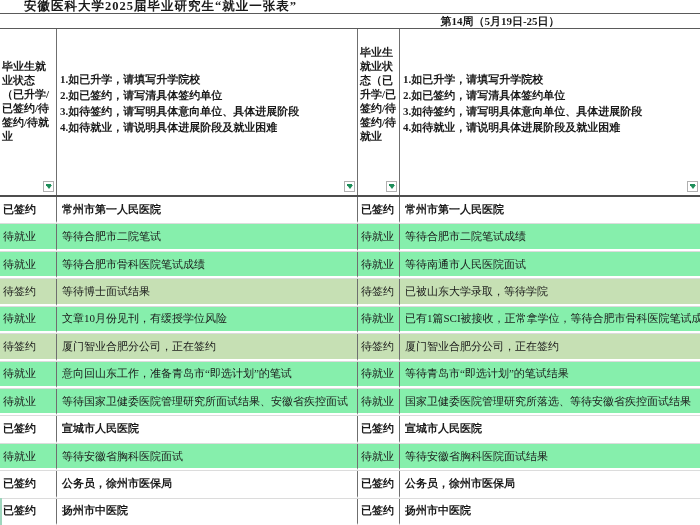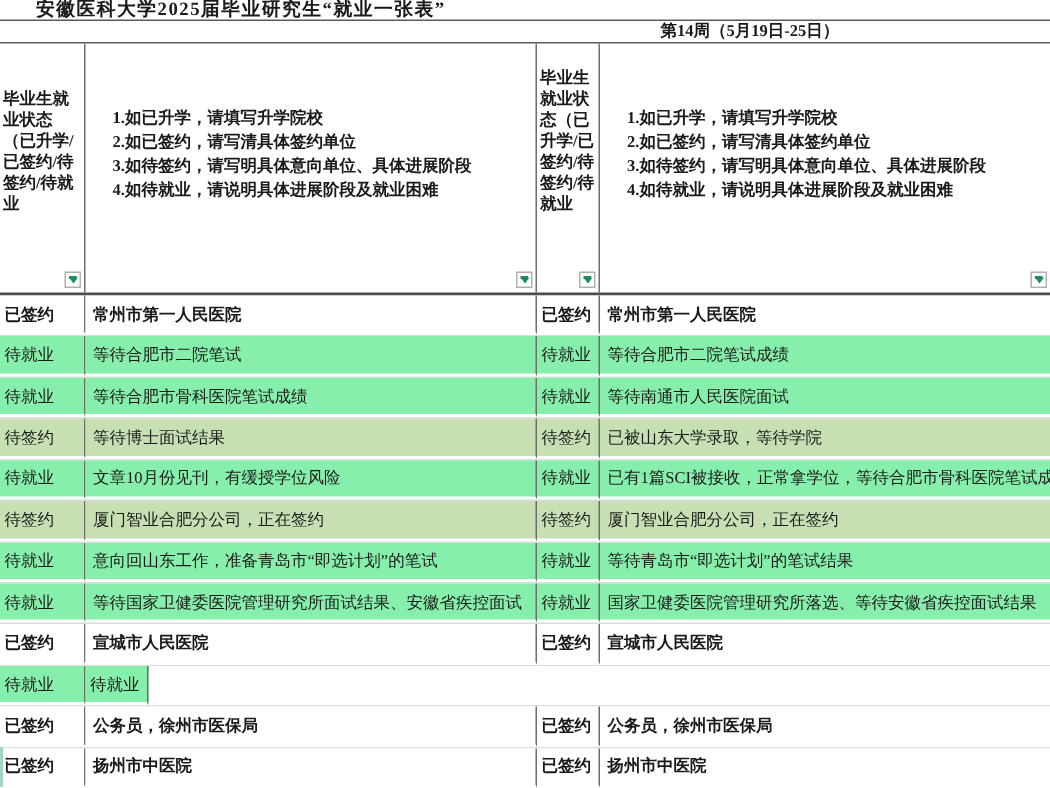--- a/index.html
+++ b/index.html
@@ -45,21 +45,21 @@
   .colA{width:57px;border-right:1px solid #6f6f6f;}
   .colB{width:301px;border-right:1px solid #6f6f6f;}
   .colC{width:42px;border-right:1px solid #6f6f6f;}
   .colD{width:300px;}
   .status-header{
     font-size:11px;font-weight:bold;line-height:14px;
     padding:30px 1px 0 2px;
     word-break:break-all;
   }
   .colC .status-header{padding-top:16px;}
-  .instr-block{padding:42px 2px 0 3px;margin-left:15px;}
+  .instr-block{padding:42px 2px 0 3px;}
   .instr-line{
     font-size:11px;font-weight:bold;line-height:16px;
     white-space:nowrap;overflow:hidden;
   }
   .filter-btn{
     position:absolute;right:2px;bottom:3px;
     width:11px;height:11px;
     background:#fff;border:1px solid #b0b0b0;
     display:flex;align-items:center;justify-content:center;
     cursor:pointer;
@@ -213,21 +213,23 @@
 
     <div class="data-row">
       <div class="cell st colA signed">已签约</div>
       <div class="cell ct colB signed">宣城市人民医院</div>
       <div class="cell st colC signed">已签约</div>
       <div class="cell ct colD signed">宣城市人民医院</div>
     </div>
 
     <div class="data-row">
       <div class="cell st colA pending">待就业</div>
-      <div class="cell st colC pending">待就业</div>
+      <div class="cell ct colB pending">等待安徽省胸科医院面试</div>
+      <div class="cell st colC pending">待就业</div>
+      <div class="cell ct colD pending">等待安徽省胸科医院面试结果</div>
     </div>
 
     <div class="data-row">
       <div class="cell st colA signed">已签约</div>
       <div class="cell ct colB signed">公务员，徐州市医保局</div>
       <div class="cell st colC signed">已签约</div>
       <div class="cell ct colD signed">公务员，徐州市医保局</div>
     </div>
 
     <div class="data-row">

